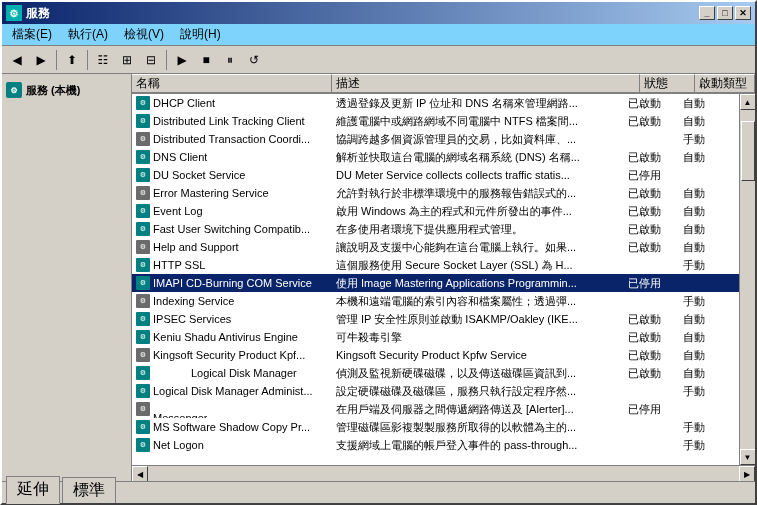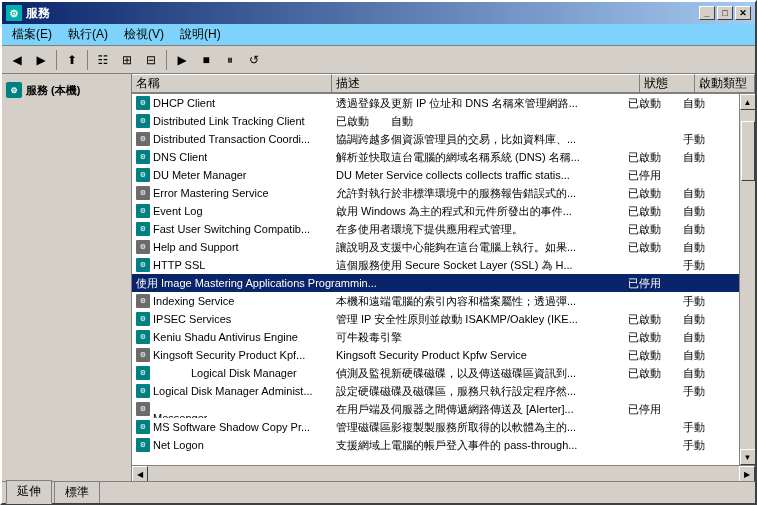--- a/index.html
+++ b/index.html
@@ -253,21 +253,21 @@
       border-top: 1px solid #808080;
       background: #d4d0c8;
       padding: 0 4px;
     }
 
     .tab {
       padding: 2px 10px;
       border: 1px solid #808080;
       border-bottom: none;
       background: #d4d0c8;
-      font-size: 12px;
+      font-size: 16px;
       cursor: pointer;
       margin-right: 2px;
     }
 
     .tab.active {
       background: #d4d0c8;
       border-bottom: 1px solid #d4d0c8;
       margin-bottom: -1px;
       padding-bottom: 3px;
     }
@@ -423,20 +423,21 @@
               </div>
               <div class="row-cell row-desc">透過登錄及更新 IP 位址和 DNS 名稱來管理網路...</div>
               <div class="row-cell row-status">已啟動</div>
               <div class="row-cell row-startup">自動</div>
             </div>
             <div class="list-row">
               <div class="row-cell row-name">
                 <span class="row-icon">⚙</span>
                 <span style="overflow: hidden; text-overflow: ellipsis; white-space: nowrap;">Distributed Link Tracking Client</span>
               </div>
+              <div class="row-cell row-desc">維護電腦中或網路網域不同電腦中 NTFS 檔案間...</div>
               <div class="row-cell row-status">已啟動</div>
               <div class="row-cell row-startup">自動</div>
             </div>
             <div class="list-row">
               <div class="row-cell row-name">
                 <span class="row-icon gear">⚙</span>
                 <span style="overflow: hidden; text-overflow: ellipsis; white-space: nowrap;">Distributed Transaction Coordi...</span>
               </div>
               <div class="row-cell row-desc">協調跨越多個資源管理員的交易，比如資料庫、...</div>
               <div class="row-cell row-status"></div>
@@ -447,21 +448,21 @@
                 <span class="row-icon">⚙</span>
                 <span style="overflow: hidden; text-overflow: ellipsis; white-space: nowrap;">DNS Client</span>
               </div>
               <div class="row-cell row-desc">解析並快取這台電腦的網域名稱系統 (DNS) 名稱...</div>
               <div class="row-cell row-status">已啟動</div>
               <div class="row-cell row-startup">自動</div>
             </div>
             <div class="list-row">
               <div class="row-cell row-name">
                 <span class="row-icon">⚙</span>
-                <span style="overflow: hidden; text-overflow: ellipsis; white-space: nowrap;">DU Meter Manager</span>
+                <span style="overflow: hidden; text-overflow: ellipsis; white-space: nowrap;">DU Socket Service</span>
               </div>
               <div class="row-cell row-desc">DU Meter Service collects collects traffic statis...</div>
               <div class="row-cell row-status">已停用</div>
               <div class="row-cell row-startup"></div>
             </div>
             <div class="list-row">
               <div class="row-cell row-name">
                 <span class="row-icon gear">⚙</span>
                 <span style="overflow: hidden; text-overflow: ellipsis; white-space: nowrap;">Error Mastering Service</span>
               </div>
@@ -499,20 +500,24 @@
             <div class="list-row">
               <div class="row-cell row-name">
                 <span class="row-icon">⚙</span>
                 <span style="overflow: hidden; text-overflow: ellipsis; white-space: nowrap;">HTTP SSL</span>
               </div>
               <div class="row-cell row-desc">這個服務使用 Secure Socket Layer (SSL) 為 H...</div>
               <div class="row-cell row-status"></div>
               <div class="row-cell row-startup">手動</div>
             </div>
             <div class="list-row selected">
+              <div class="row-cell row-name">
+                <span class="row-icon">⚙</span>
+                <span style="overflow: hidden; text-overflow: ellipsis; white-space: nowrap;">IMAPI CD-Burning COM Service</span>
+              </div>
               <div class="row-cell row-desc">使用 Image Mastering Applications Programmin...</div>
               <div class="row-cell row-status">已停用</div>
               <div class="row-cell row-startup"></div>
             </div>
             <div class="list-row">
               <div class="row-cell row-name">
                 <span class="row-icon gear">⚙</span>
                 <span style="overflow: hidden; text-overflow: ellipsis; white-space: nowrap;">Indexing Service</span>
               </div>
               <div class="row-cell row-desc">本機和遠端電腦的索引內容和檔案屬性；透過彈...</div>

